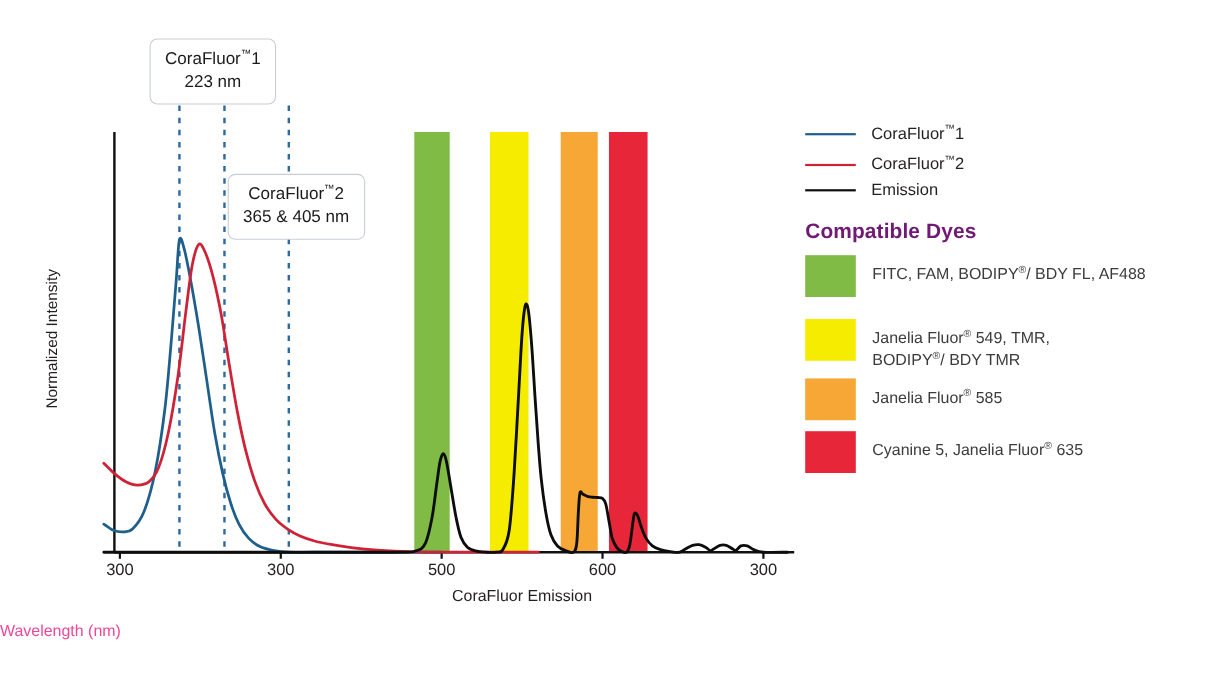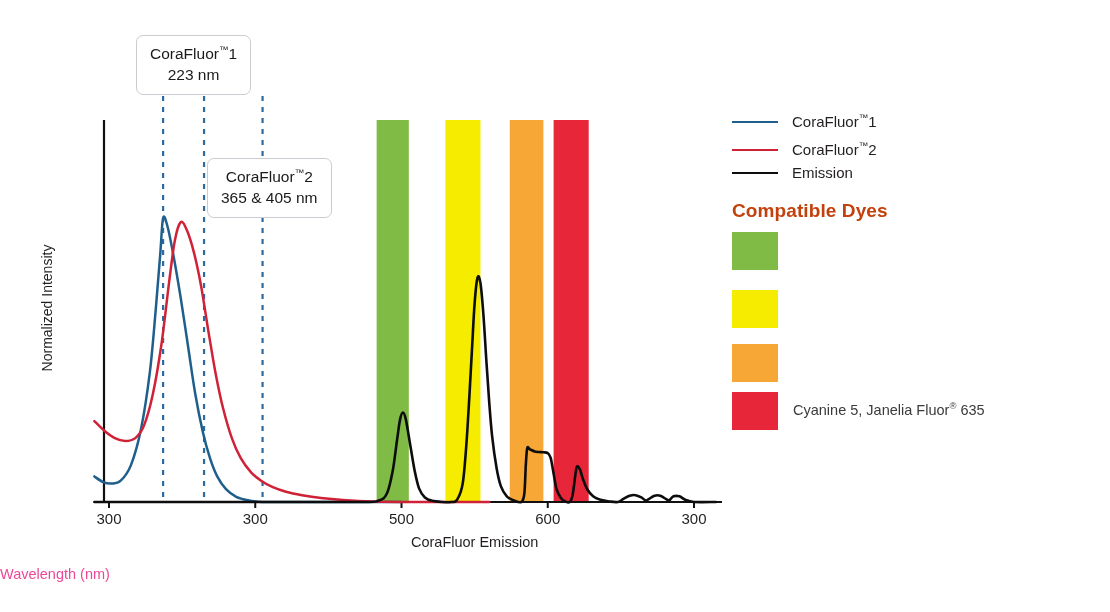--- a/index.html
+++ b/index.html
@@ -79,21 +79,21 @@
   }
   .series-swatch { width: 46px; height: 0; border-top-width: 2.6px; border-top-style: solid; margin-right: 14px; flex: 0 0 46px; }
   .series-label { font-size: 15px; color: #231f20; white-space: nowrap; }
   .series-label sup { font-size: 9.5px; vertical-align: super; line-height: 0; }
 
   #legend-title {
     position: absolute;
     left: 4px; top: 200px;
     font-size: 19px;
     font-weight: bold;
-    color: #c2410c;
+    color: #701a75;
     letter-spacing: .1px;
   }
 
   .dye-row { position: absolute; left: 4px; width: 376px; display: flex; align-items: flex-start; }
   .dye-swatch { width: 46px; height: 38px; flex: 0 0 46px; margin-right: 15px; }
   .dye-label { font-size: 14.5px; color: #3b3b3b; line-height: 1.35; padding-top: 9px; }
   .dye-label .l2 { display: block; }
   .dye-label sup { font-size: 9.5px; vertical-align: super; line-height: 0; }
 </style>
 </head>
@@ -166,26 +166,29 @@
         </div>
         <div class="series-row" style="top: 164px;">
           <span class="series-swatch" style="border-top-color: rgb(13, 13, 13);"></span>
           <span class="series-label"><span>Emission</span></span>
         </div>
       </div>
     <div id="legend-title">Compatible Dyes</div>
     <div id="dye-legend">
         <div class="dye-row" style="top: 232px;">
           <span class="dye-swatch" style="background: rgb(127, 187, 69);"></span>
+          <span class="dye-label"><span class="l1">FITC, FAM, BODIPY<sup>®</sup>/ BDY FL, AF488</span></span>
         </div>
         <div class="dye-row" style="top: 290px;">
           <span class="dye-swatch" style="background: rgb(245, 236, 0);"></span>
+          <span class="dye-label"><span class="l1">Janelia Fluor<sup>®</sup> 549, TMR,</span><span class="l2">BODIPY<sup>®</sup>/ BDY TMR</span></span>
         </div>
         <div class="dye-row" style="top: 344px;">
           <span class="dye-swatch" style="background: rgb(246, 167, 54);"></span>
+          <span class="dye-label"><span class="l1">Janelia Fluor<sup>®</sup> 585</span></span>
         </div>
         <div class="dye-row" style="top: 392px;">
           <span class="dye-swatch" style="background: rgb(232, 38, 58);"></span>
           <span class="dye-label"><span class="l1">Cyanine 5, Janelia Fluor<sup>®</sup> 635</span></span>
         </div>
       </div>
   </div>
 
 </div>
 

